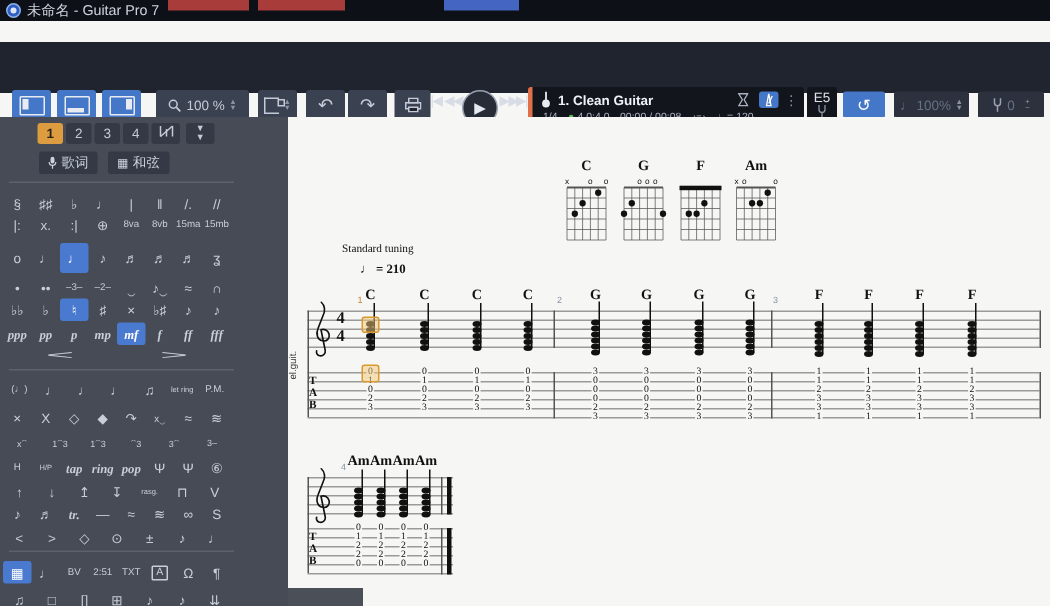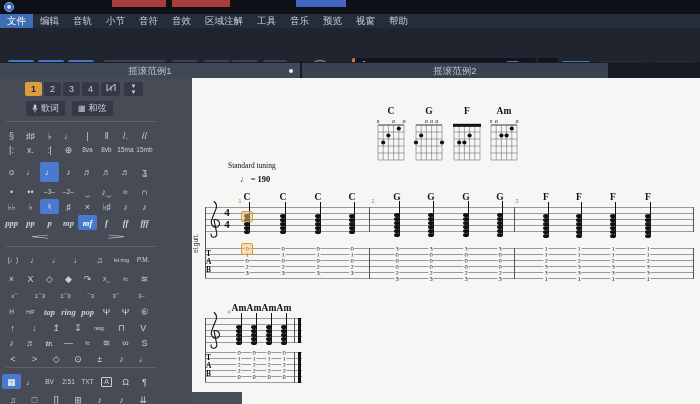--- a/index.html
+++ b/index.html
@@ -95,39 +95,26 @@
   .diaglabel{position:absolute;width:34px;text-align:center;font-family:"Liberation Serif",serif;
           font-weight:bold;font-size:9.5px;color:#111;}
 </style>
 </head>
 <body>
 
 <div id="app">
 
   <div class="titlebar">
     <span class="appicon"></span>
+    <span class="wtitle">未命名 - Guitar Pro 7</span>
     <span class="artifact" style="left:112px;width:54px;background:#b8413f"></span>
     <span class="artifact" style="left:172px;width:58px;background:#b8413f"></span>
     <span class="artifact" style="left:296px;width:50px;background:#4a6fd4"></span>
   </div>
 
-  <div class="menubar">
-      <span class="menu-item active">文件</span>
-      <span class="menu-item">编辑</span>
-      <span class="menu-item">音轨</span>
-      <span class="menu-item">小节</span>
-      <span class="menu-item">音符</span>
-      <span class="menu-item">音效</span>
-      <span class="menu-item">区域注解</span>
-      <span class="menu-item">工具</span>
-      <span class="menu-item">音乐</span>
-      <span class="menu-item">预览</span>
-      <span class="menu-item">视窗</span>
-      <span class="menu-item">帮助</span>
-    </div>
 
   <div class="toolbar">
     <div class="tbtn blue" style="left:8px;width:26px">
         <span class="lb l1">
           <i></i>
         </span>
       </div>
     <div class="tbtn blue" style="left:38px;width:26px">
         <span class="lb l2">
           <i></i>
@@ -240,24 +227,20 @@
           <path d="M1,0.5 v3 a2,2 0 0 0 4,0 v-3 M3,5.5 v4" fill="none" stroke="#9aa2b0" stroke-width="1"></path>
         </svg>
       <span style="margin:0 4px">0</span>
       <span class="stepper" style="color:#9aa2b0">
           <span>+</span>
           <span>−</span>
         </span>
     </div>
   </div>
 
-  <div class="tabbar">
-      <div class="dtab" style="left: 0px; width: 300px; background: rgb(63, 73, 86);">摇滚范例1<div class="tabdot"></div></div>
-      <div class="dtab" style="left: 302px; width: 306px; background: rgb(57, 66, 78);">摇滚范例2</div>
-    </div>
 
   <div class="sidebar">
     <div id="voices">
         <div class="vbtn sel" style="left: 25px;">1</div>
         <div class="vbtn" style="left: 44px;">2</div>
         <div class="vbtn" style="left: 63px;">3</div>
         <div class="vbtn" style="left: 82px;">4</div>
       </div>
     <div class="vbtn" style="left:101px;width:19px">
       <svg width="10" height="9" viewBox="0 0 10 9">
@@ -745,21 +728,21 @@
         <line x1="24.8" x2="24.8" y1="8" y2="43" stroke="#555" stroke-width="0.5"></line>
         <line x1="30" x2="30" y1="8" y2="43" stroke="#555" stroke-width="0.5"></line>
         <text x="4" y="5.5" text-anchor="middle" font-size="5.5" fill="#111">x</text>
         <text x="9.2" y="5.5" text-anchor="middle" font-size="5.5" fill="#111">o</text>
         <text x="30" y="5.5" text-anchor="middle" font-size="5.5" fill="#111">o</text>
         <circle cx="14.4" cy="18.5" r="2.1" fill="#111"></circle>
         <circle cx="19.6" cy="18.5" r="2.1" fill="#111"></circle>
         <circle cx="24.8" cy="11.5" r="2.1" fill="#111"></circle>
       </svg>
       <div class="stuning" style="left: 36px; top: 83px;">Standard tuning</div>
-      <div class="tempo" style="left: 48px; top: 96px;">♩ = 190</div>
+      <div class="tempo" style="left: 48px; top: 96px;">♩ = 210</div>
       <div class="sline" style="left: 13px; top: 129px; width: 488px;"></div>
       <div class="sline" style="left: 13px; top: 135px; width: 488px;"></div>
       <div class="sline" style="left: 13px; top: 141px; width: 488px;"></div>
       <div class="sline" style="left: 13px; top: 147px; width: 488px;"></div>
       <div class="sline" style="left: 13px; top: 153px; width: 488px;"></div>
       <div class="sline" style="left: 13px; top: 170px; width: 488px;"></div>
       <div class="sline" style="left: 13px; top: 176px; width: 488px;"></div>
       <div class="sline" style="left: 13px; top: 182px; width: 488px;"></div>
       <div class="sline" style="left: 13px; top: 188px; width: 488px;"></div>
       <div class="sline" style="left: 13px; top: 194px; width: 488px;"></div>

